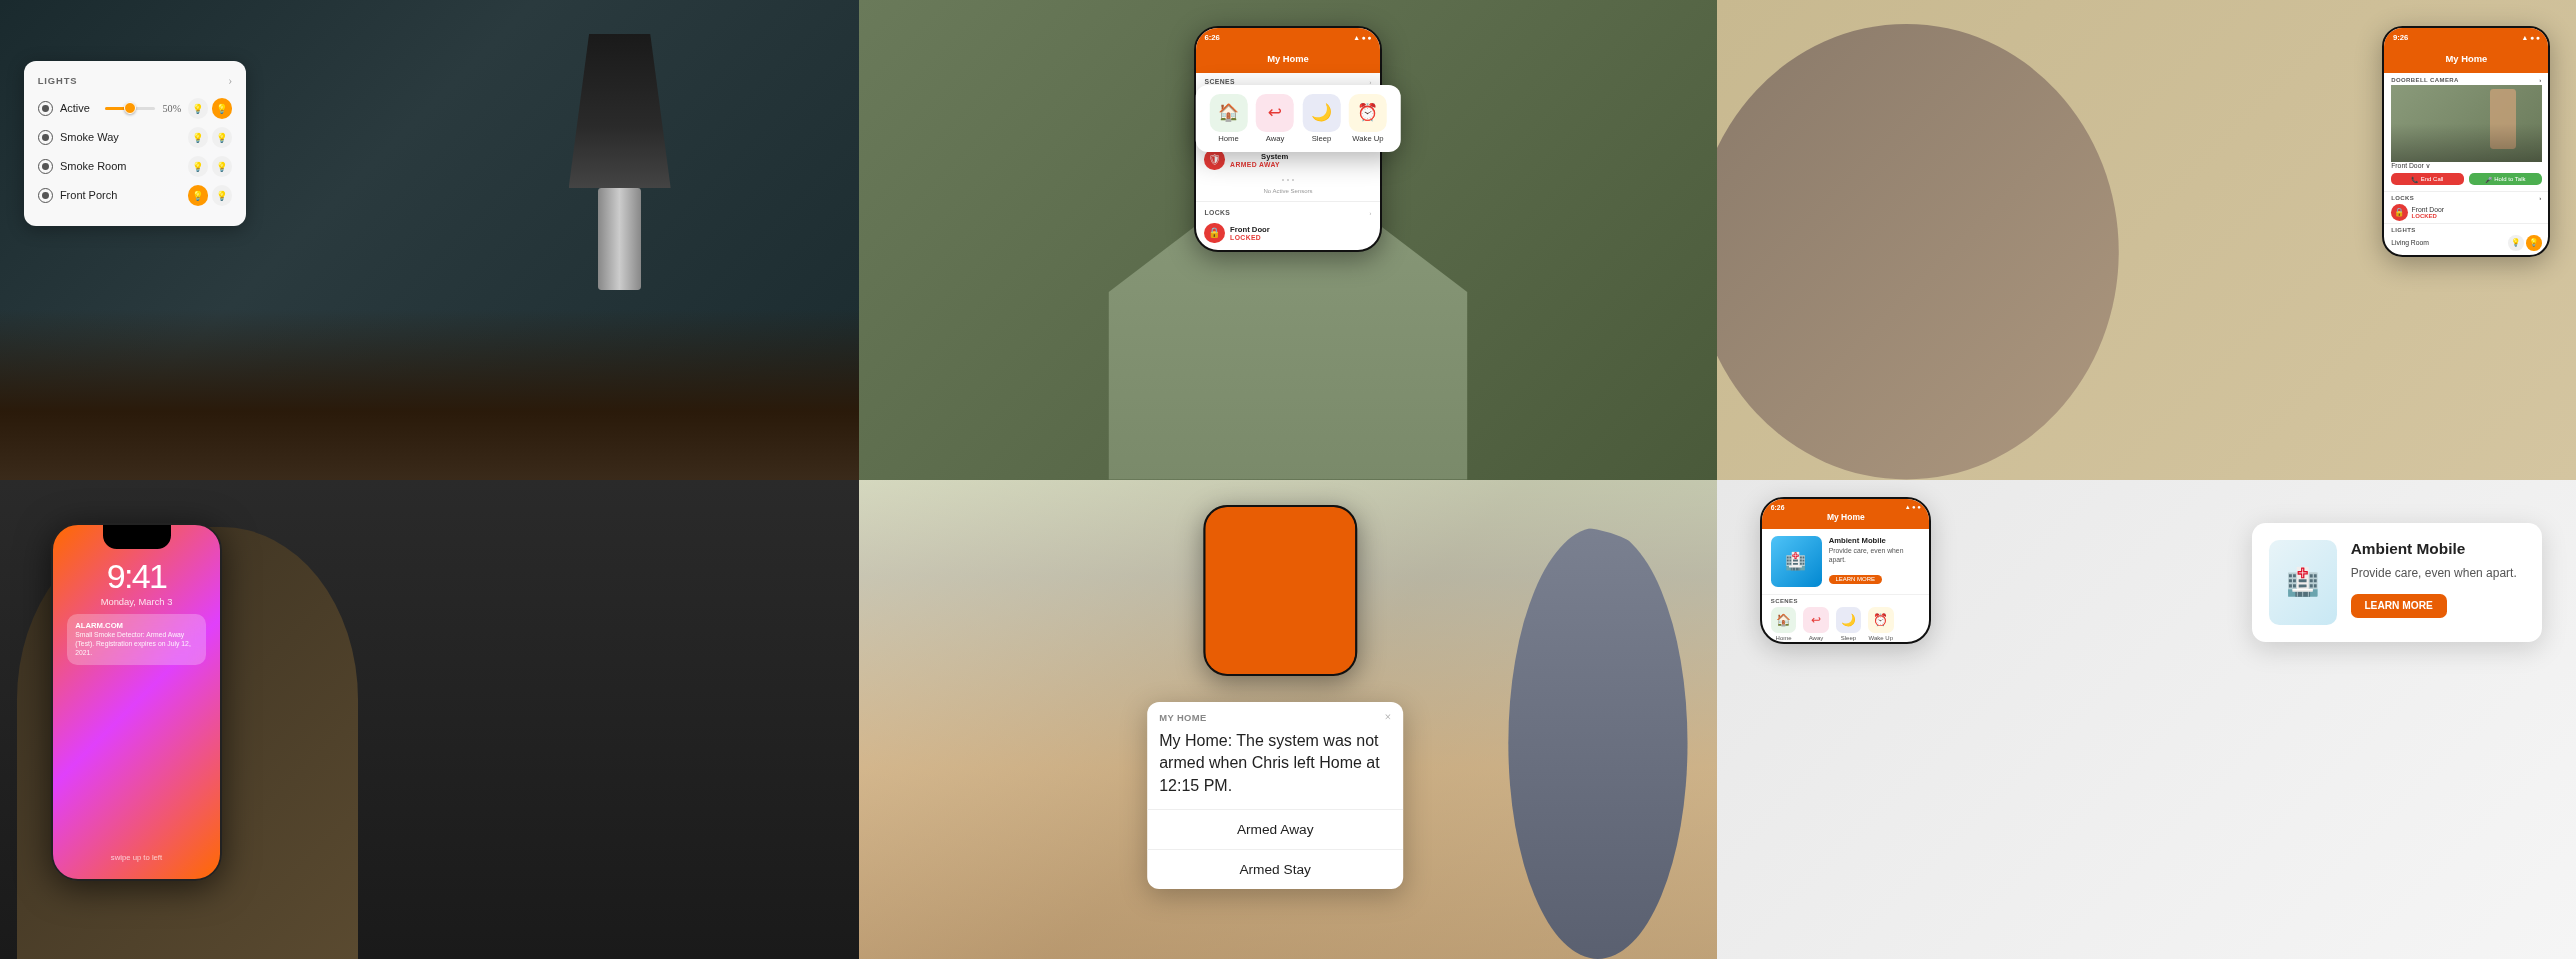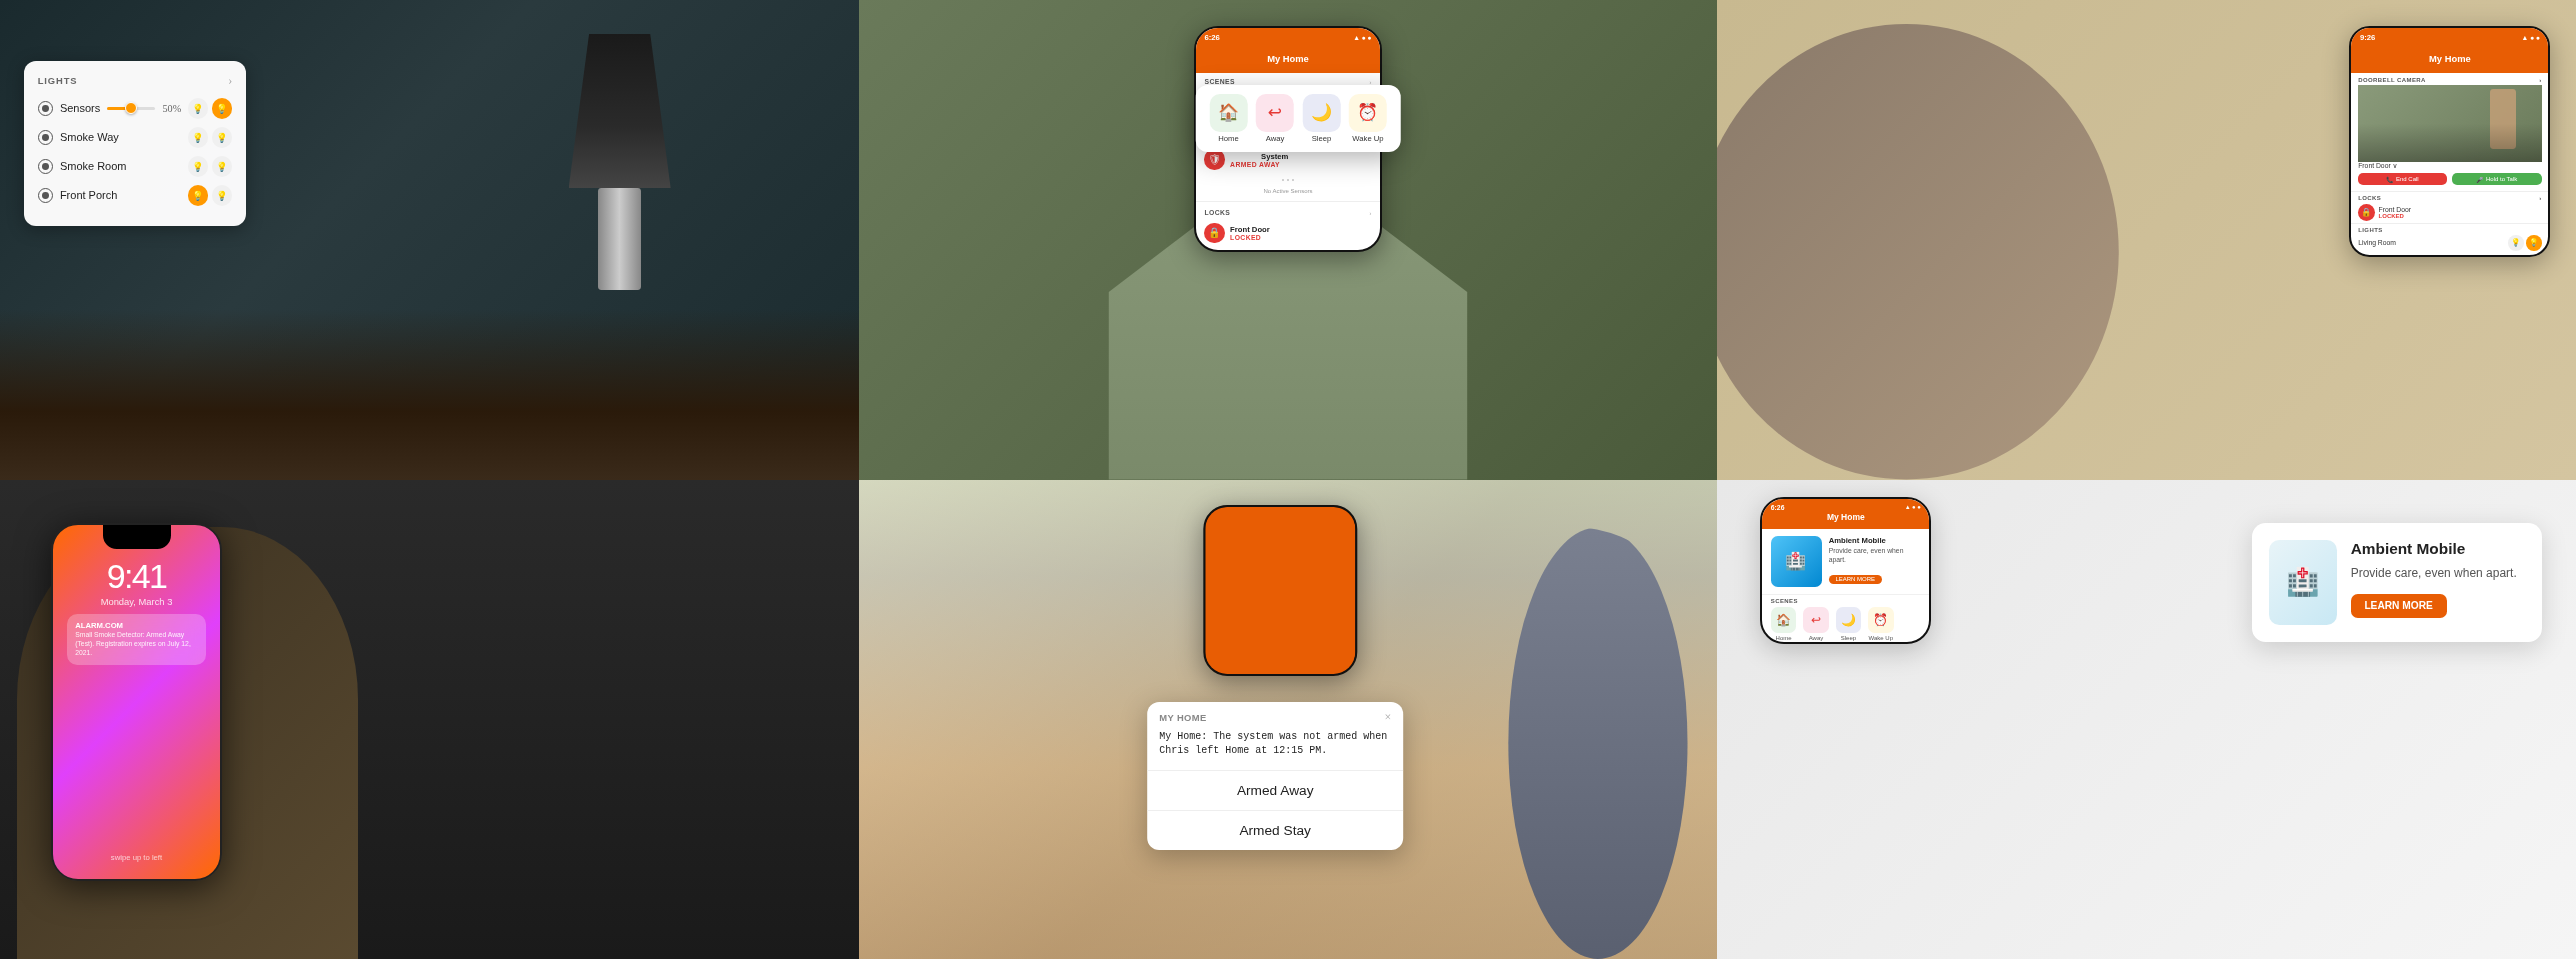--- a/index.html
+++ b/index.html
@@ -411,21 +411,21 @@
       height: 95%;
       background: linear-gradient(135deg, #8a7a6a 0%, #b09a80 100%);
       border-radius: 0 0 0 0;
       clip-path: ellipse(45% 50% at 40% 50%);
     }
 
     .phone-mockup-3 {
       position: absolute;
       top: 25.6px;
       right: 25.6px;
-      width: 201px;
+      width: 168px;
       background: #fff;
       border-radius: 20.5px;
       box-shadow: 0 6.8px 27px rgba(0,0,0,0.3);
       overflow: hidden;
       border: 2.6px solid #111;
     }
     .doorbell-camera-img {
       width: 100%;
       height: 77px;
       background: linear-gradient(135deg, #8a9a7a 0%, #6a7a5a 100%);
@@ -739,23 +739,23 @@
       letter-spacing: 0.4px;
       font-family: Arial, sans-serif;
     }
     .popup-close {
       font-size: 12px;
       color: #aaa;
       cursor: pointer;
     }
     .popup-message {
       padding: 0 12px 12px;
-      font-size: 10px;
+      font-size: 16px;
       color: #222;
-      font-family: Liberation Mono, monospace;
+      font-family: Liberation Sans, sans-serif;
       line-height: 1.4;
     }
     .popup-divider {
       height: 0.9px;
       background: #eee;
     }
     .popup-action {
       padding: 12px;
       text-align: center;
       font-size: 13.7px;
@@ -954,21 +954,21 @@
   <div class="sofa-area"></div>
 
   <div class="lights-panel">
     <div class="lights-panel-header">
       <span class="lights-title">LIGHTS</span>
       <span class="chevron-right">›</span>
     </div>
 
     <div class="light-item">
       <div class="light-icon"></div>
-      <span class="light-name">Sensors</span>
+      <span class="light-name">Active</span>
       <div class="slider-row">
         <div class="slider-track">
           <div class="slider-fill" style="width:50%"></div>
           <div class="slider-thumb" style="left:calc(50% - 6px)"></div>
         </div>
         <span class="pct-label">50%</span>
       </div>
       <div class="icon-group">
         <div class="icon-btn">💡</div>
         <div class="icon-btn active">💡</div>

